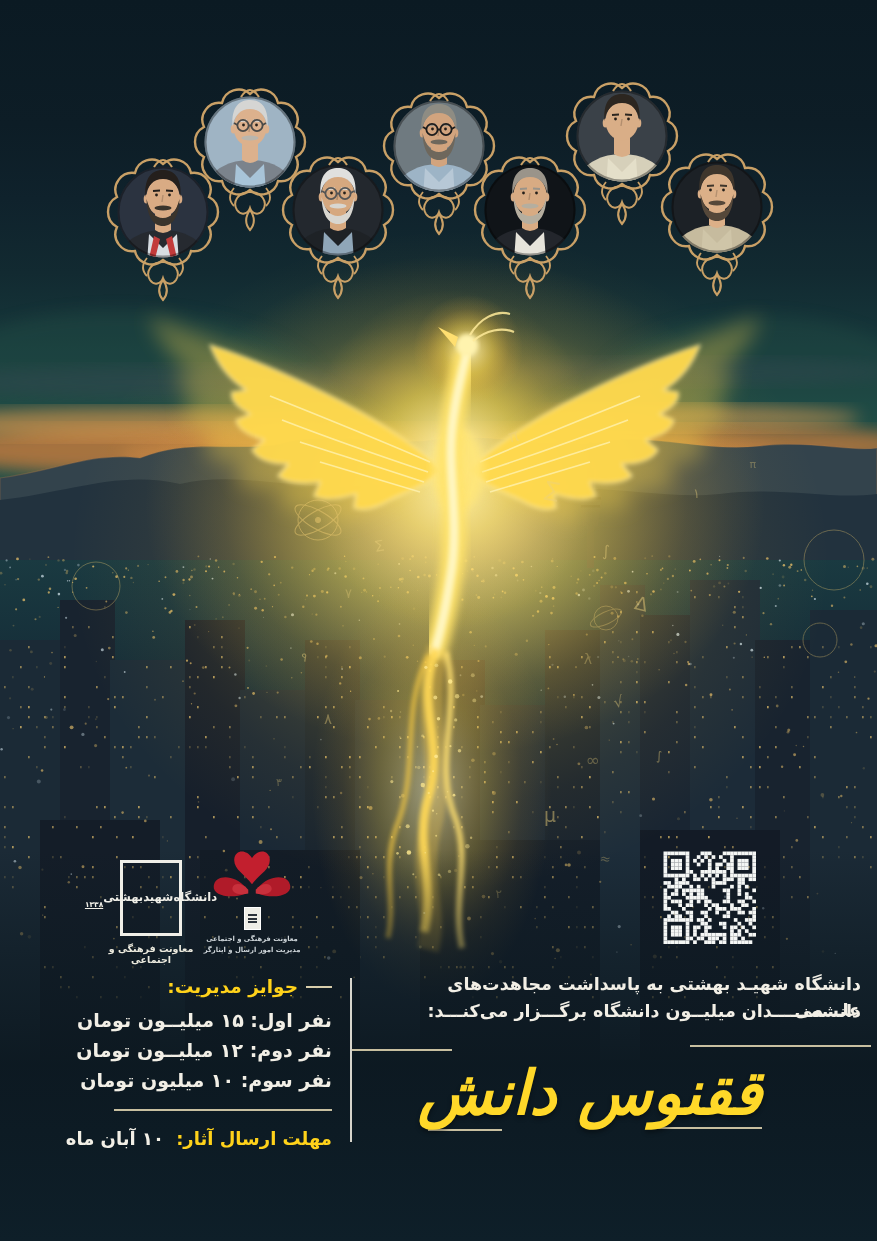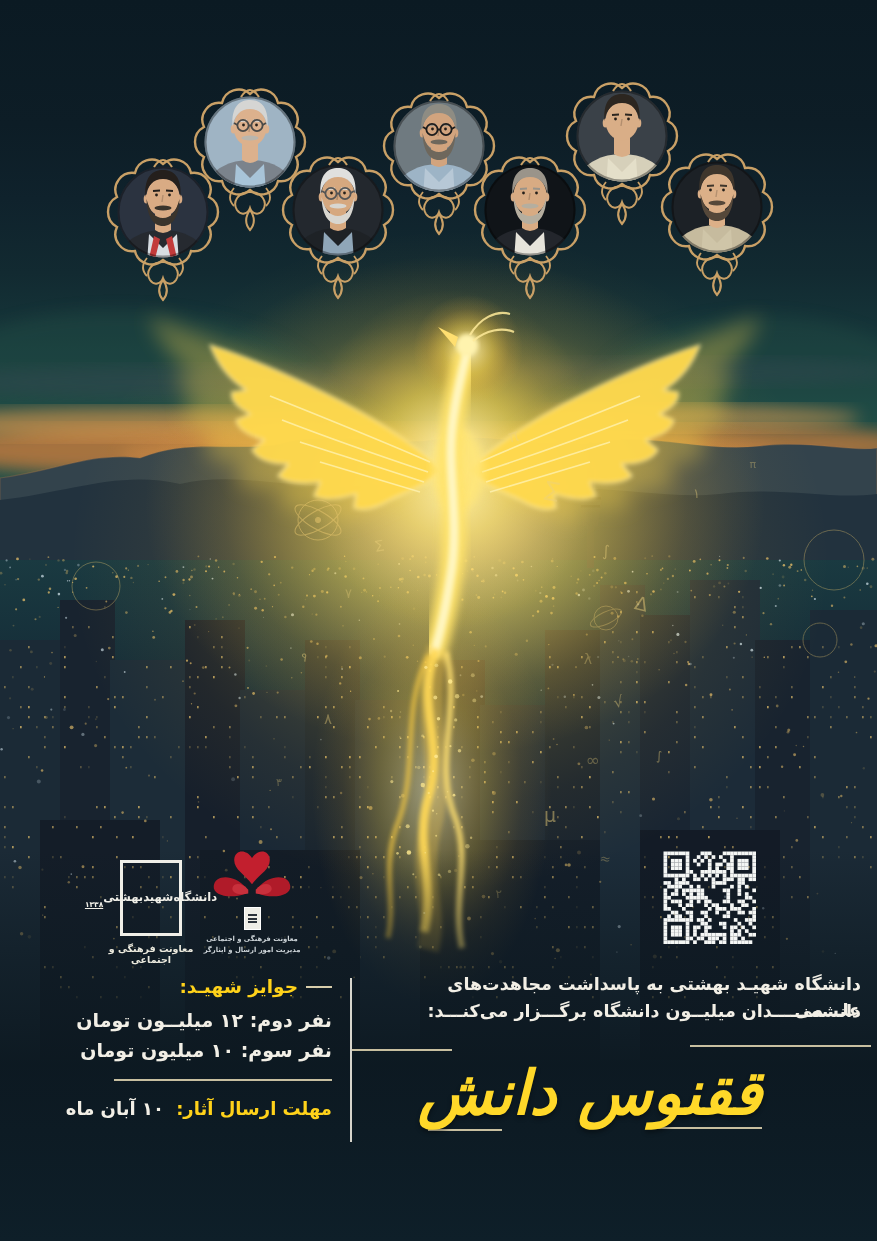--- a/index.html
+++ b/index.html
@@ -2036,22 +2036,23 @@
 
   <div class="rule rule-u1"></div>
   <div class="rule rule-u2"></div>
   <div class="big-title">ققنوس دانش</div>
 
   <div class="v-divider"></div>
 
   <div class="prizes">
     <div class="prize-header">
       <span class="hrule"></span>
-      <span class="hlabel">جوایز شهیـد:</span>
+      <span class="hlabel">جوایز مدیریت:</span>
     </div>
+    <div class="prize-item">نفر اول: ۱۵ میلیــون تومان</div>
     <div class="prize-item">نفر دوم: ۱۲ میلیــون تومان</div>
     <div class="prize-item">نفر سوم: ۱۰ میلیون تومان</div>
     <div class="rule-d"></div>
     <div class="deadline">
       <span class="dl">مهلت ارسال آثار:</span>
       <span class="dv">۱۰ آبان ماه</span>
     </div>
   </div>
 </div>
 

